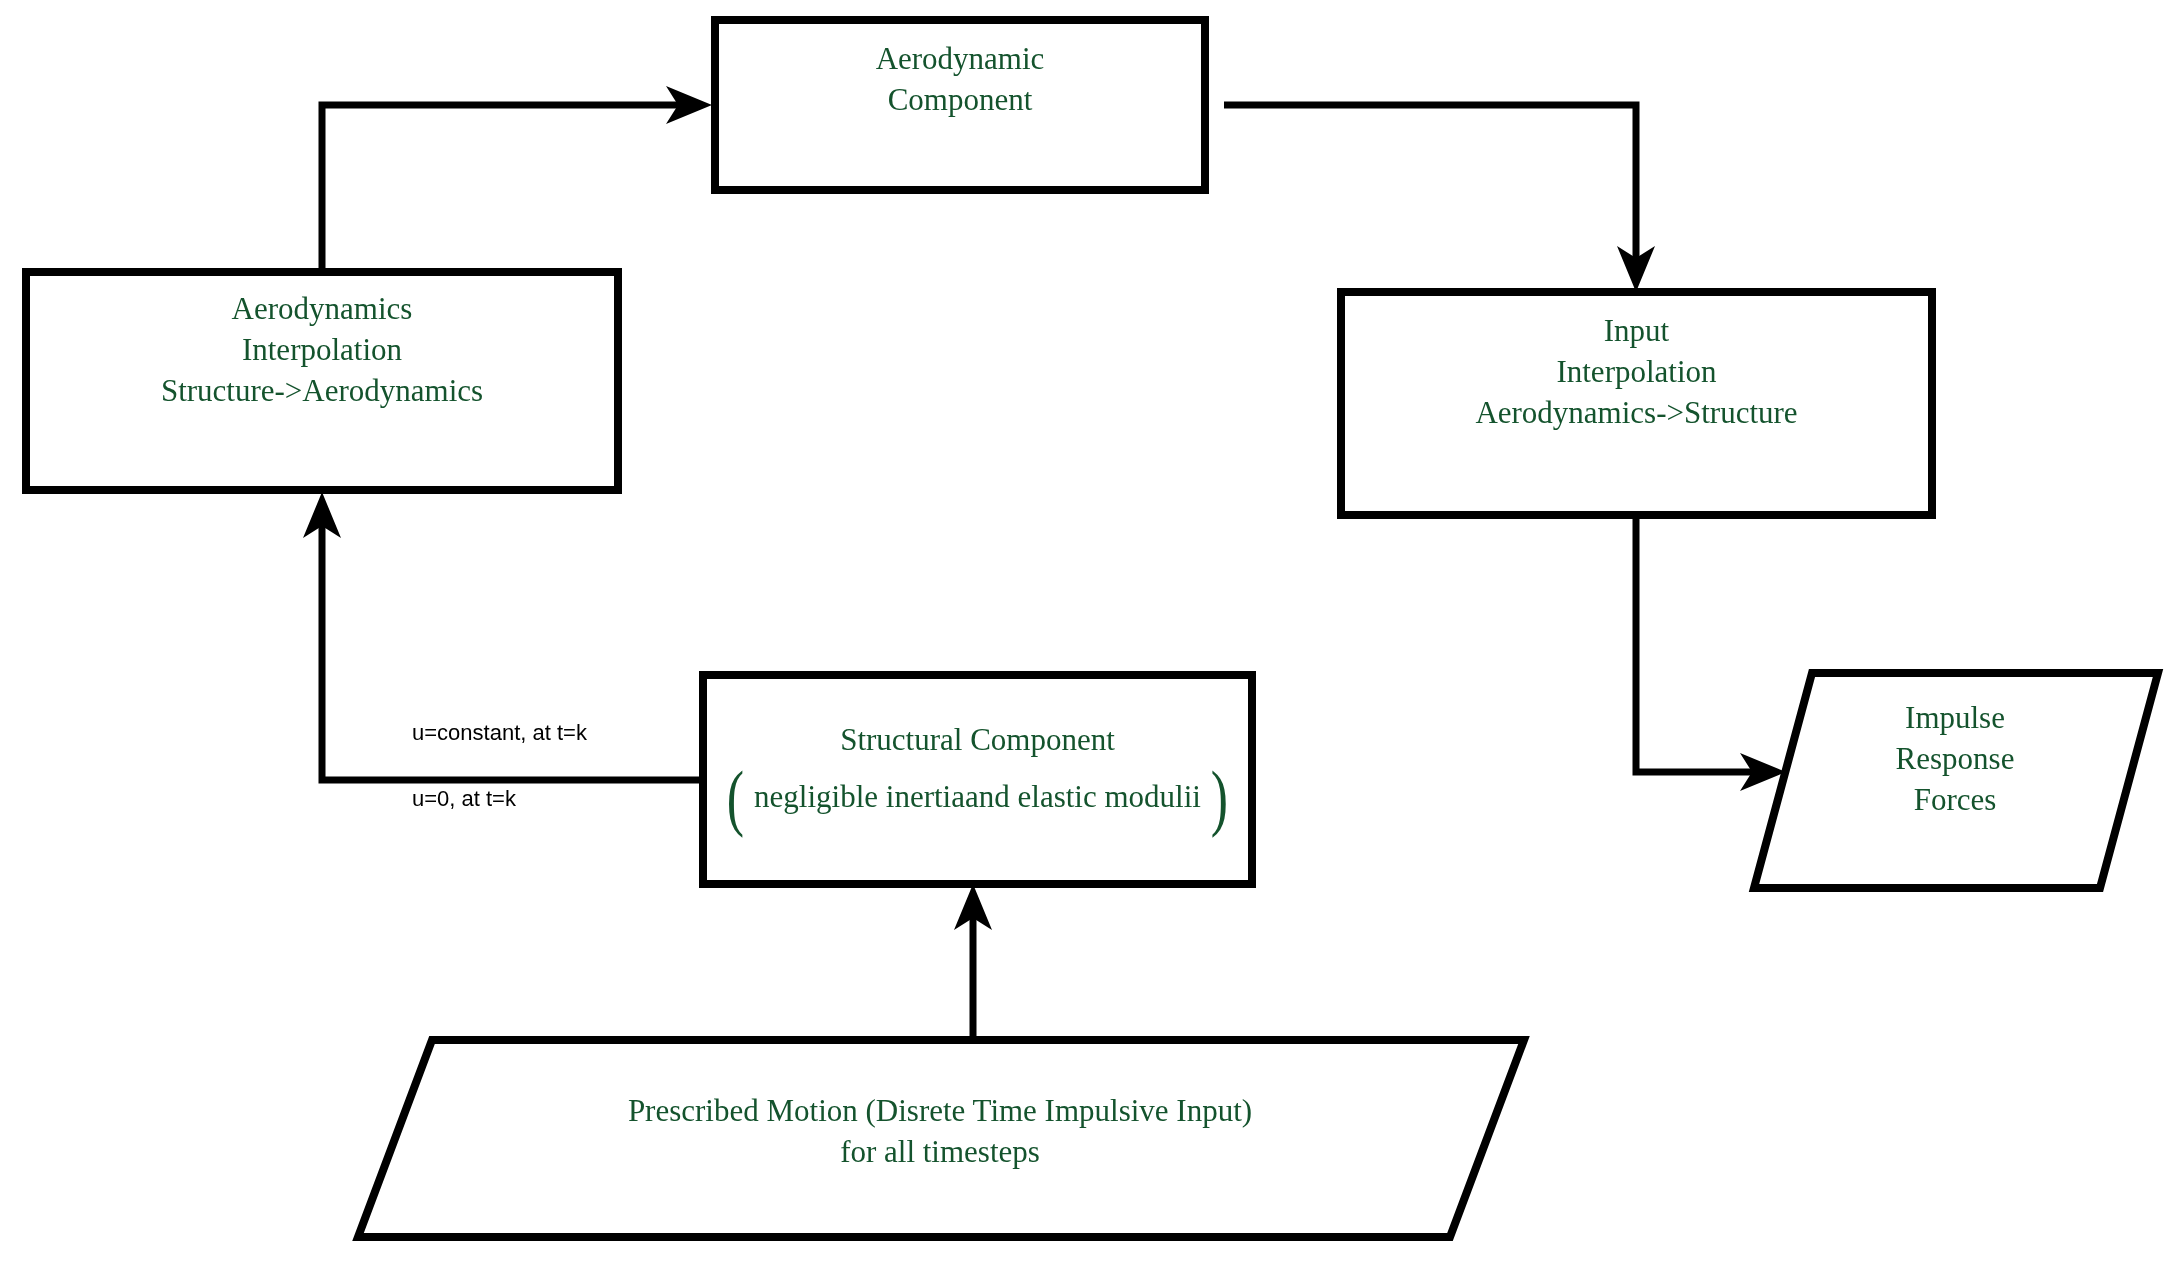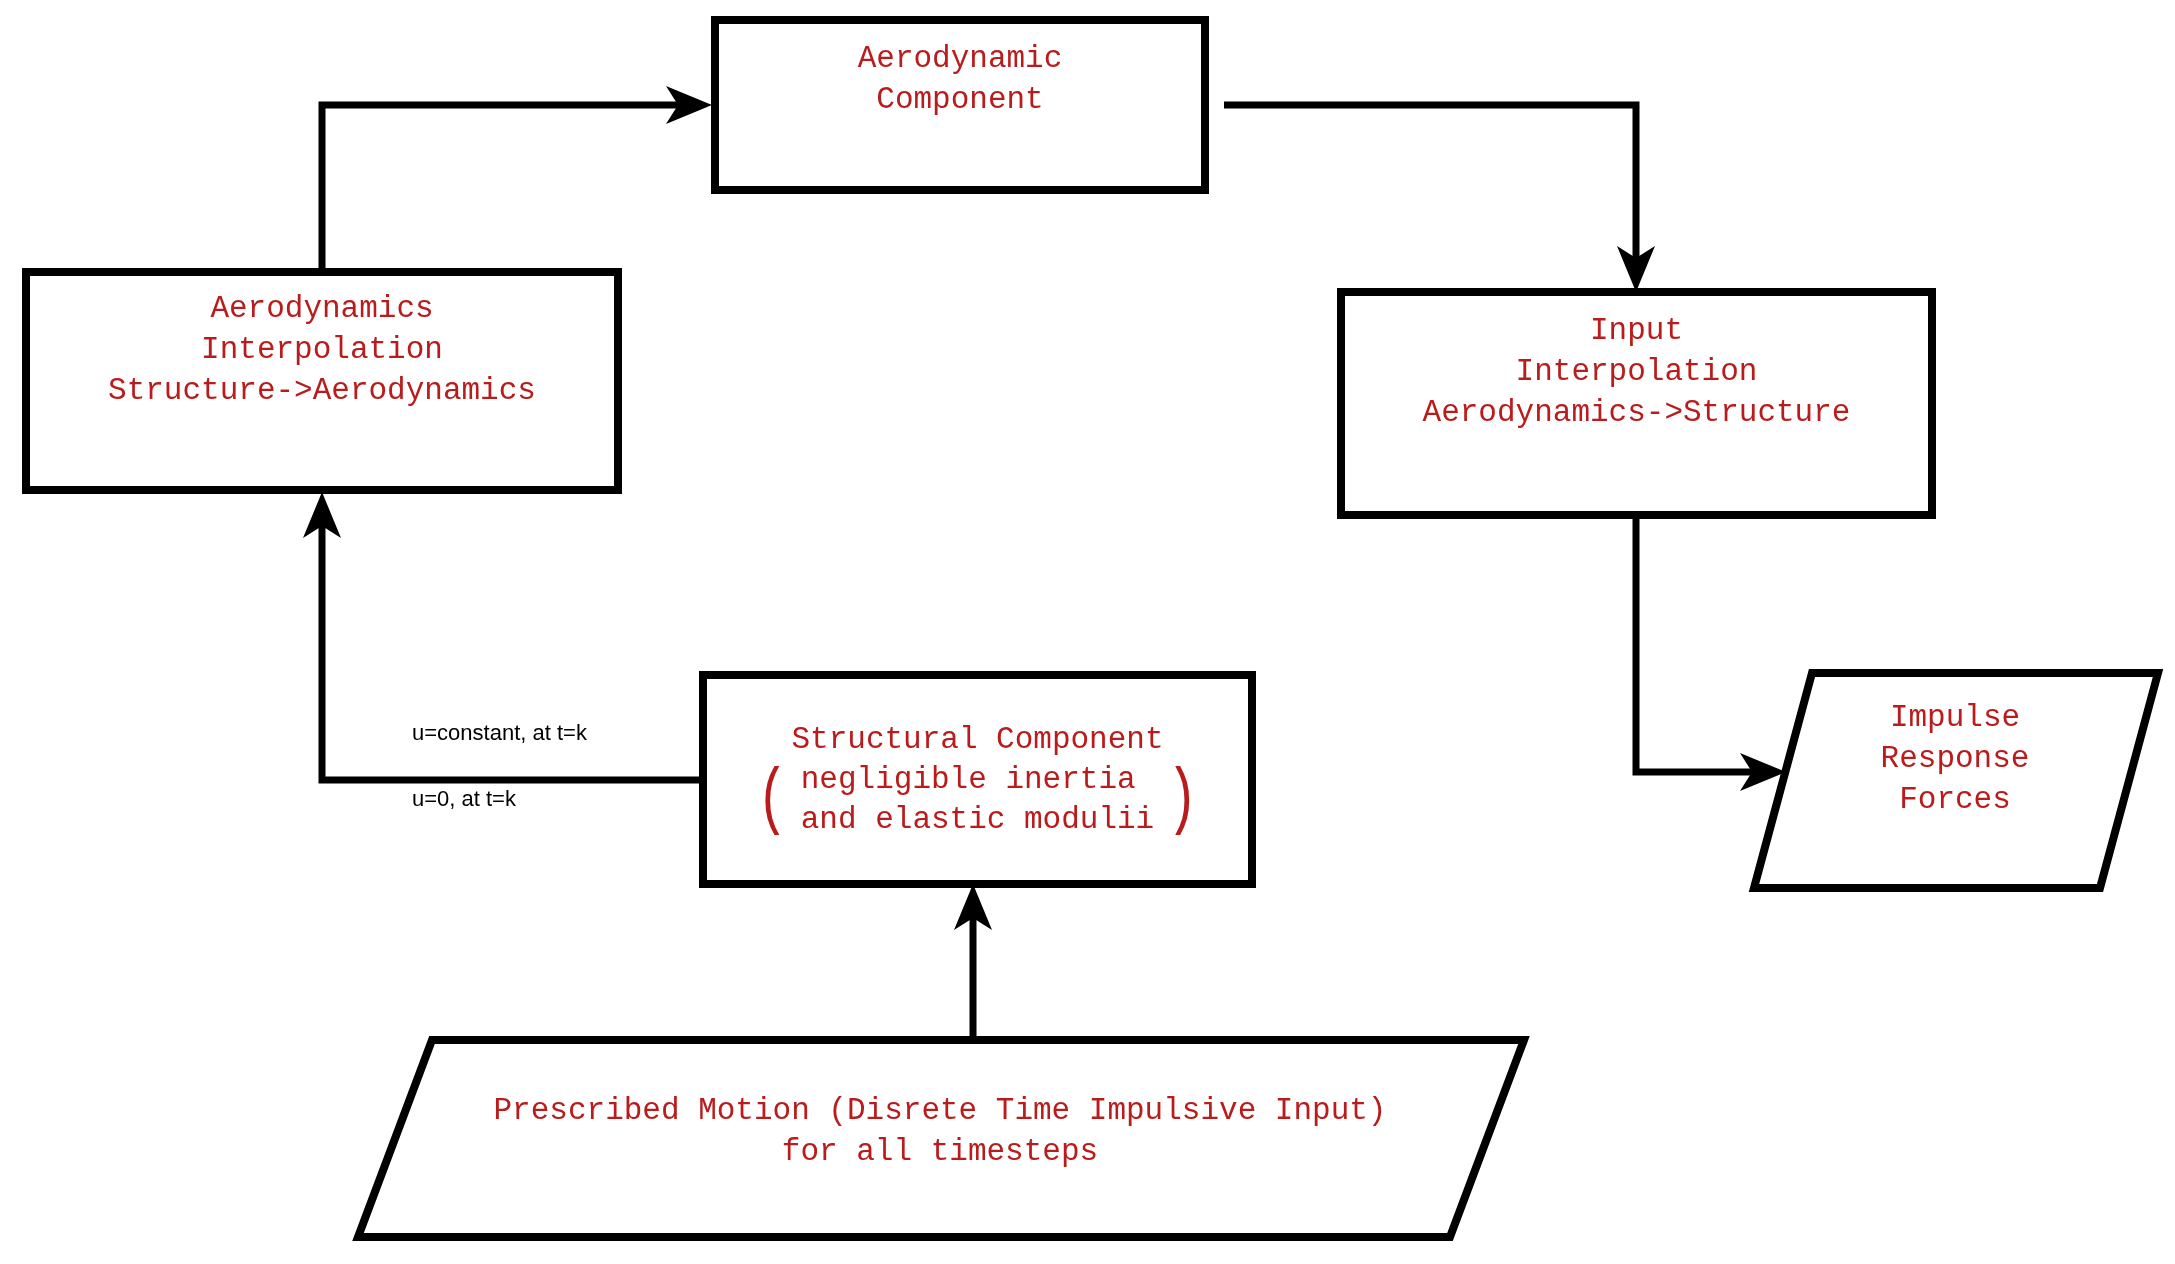--- a/index.html
+++ b/index.html
@@ -39,22 +39,22 @@
     stroke-linecap: butt;
     stroke-linejoin: miter;
   }
   .arrowhead {
     fill: #000000;
     stroke: none;
   }
   .node-label {
     position: absolute;
     text-align: center;
-    color: #b91c1c;
-    font-family: Liberation Mono, monospace;
+    color: #14532d;
+    font-family: Liberation Serif, serif;
     font-size: 31px;
     line-height: 41px;
     white-space: nowrap;
     pointer-events: none;
   }
   .node-label .line {
     display: block;
   }
   .edge-label {
     position: absolute;
@@ -73,22 +73,22 @@
   }
   .paren {
     font-size: 74px;
     line-height: 74px;
     font-weight: 300;
     transform: scaleX(0.7);
     display: inline-block;
   }
   .paren-lines {
     display: flex;
-    flex-direction: column;
-    align-items: flex-start;
+    flex-direction: row;
+    align-items: flex-end;
   }
   .paren-lines .line {
     display: block;
     line-height: 40px;
   }
 </style>
 </head>
 <body>
 
 <div id="diagram-root">

